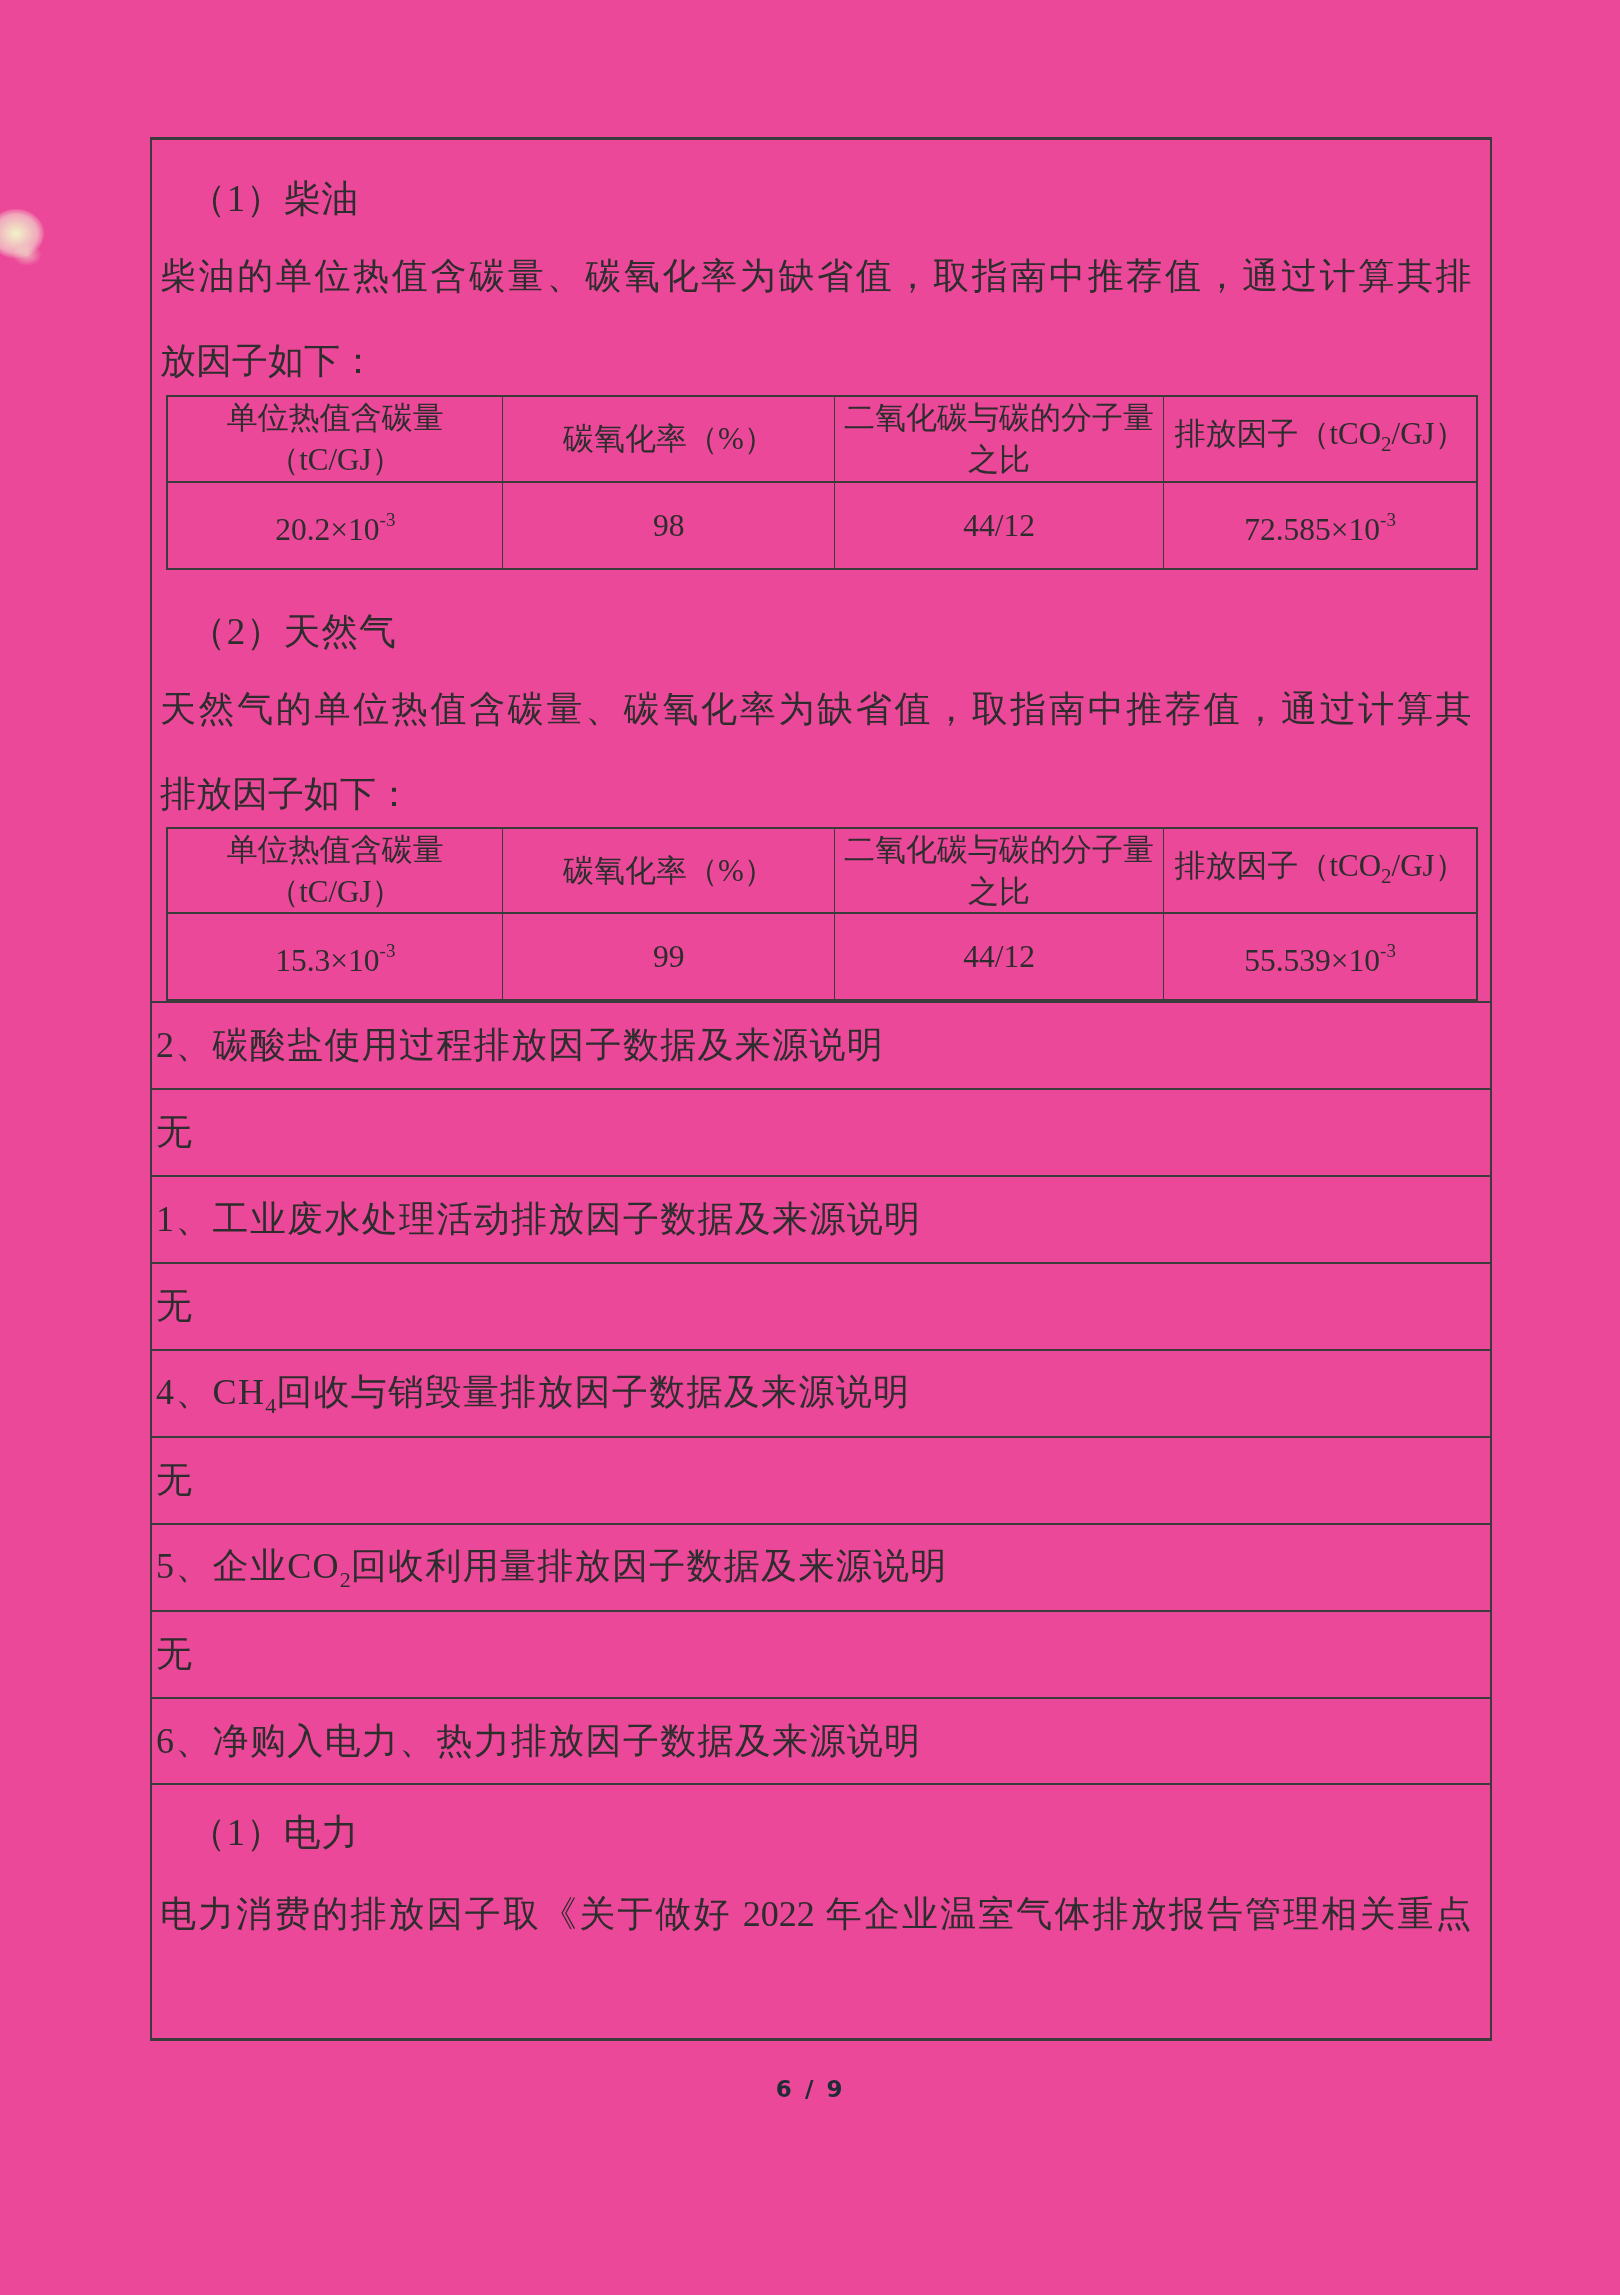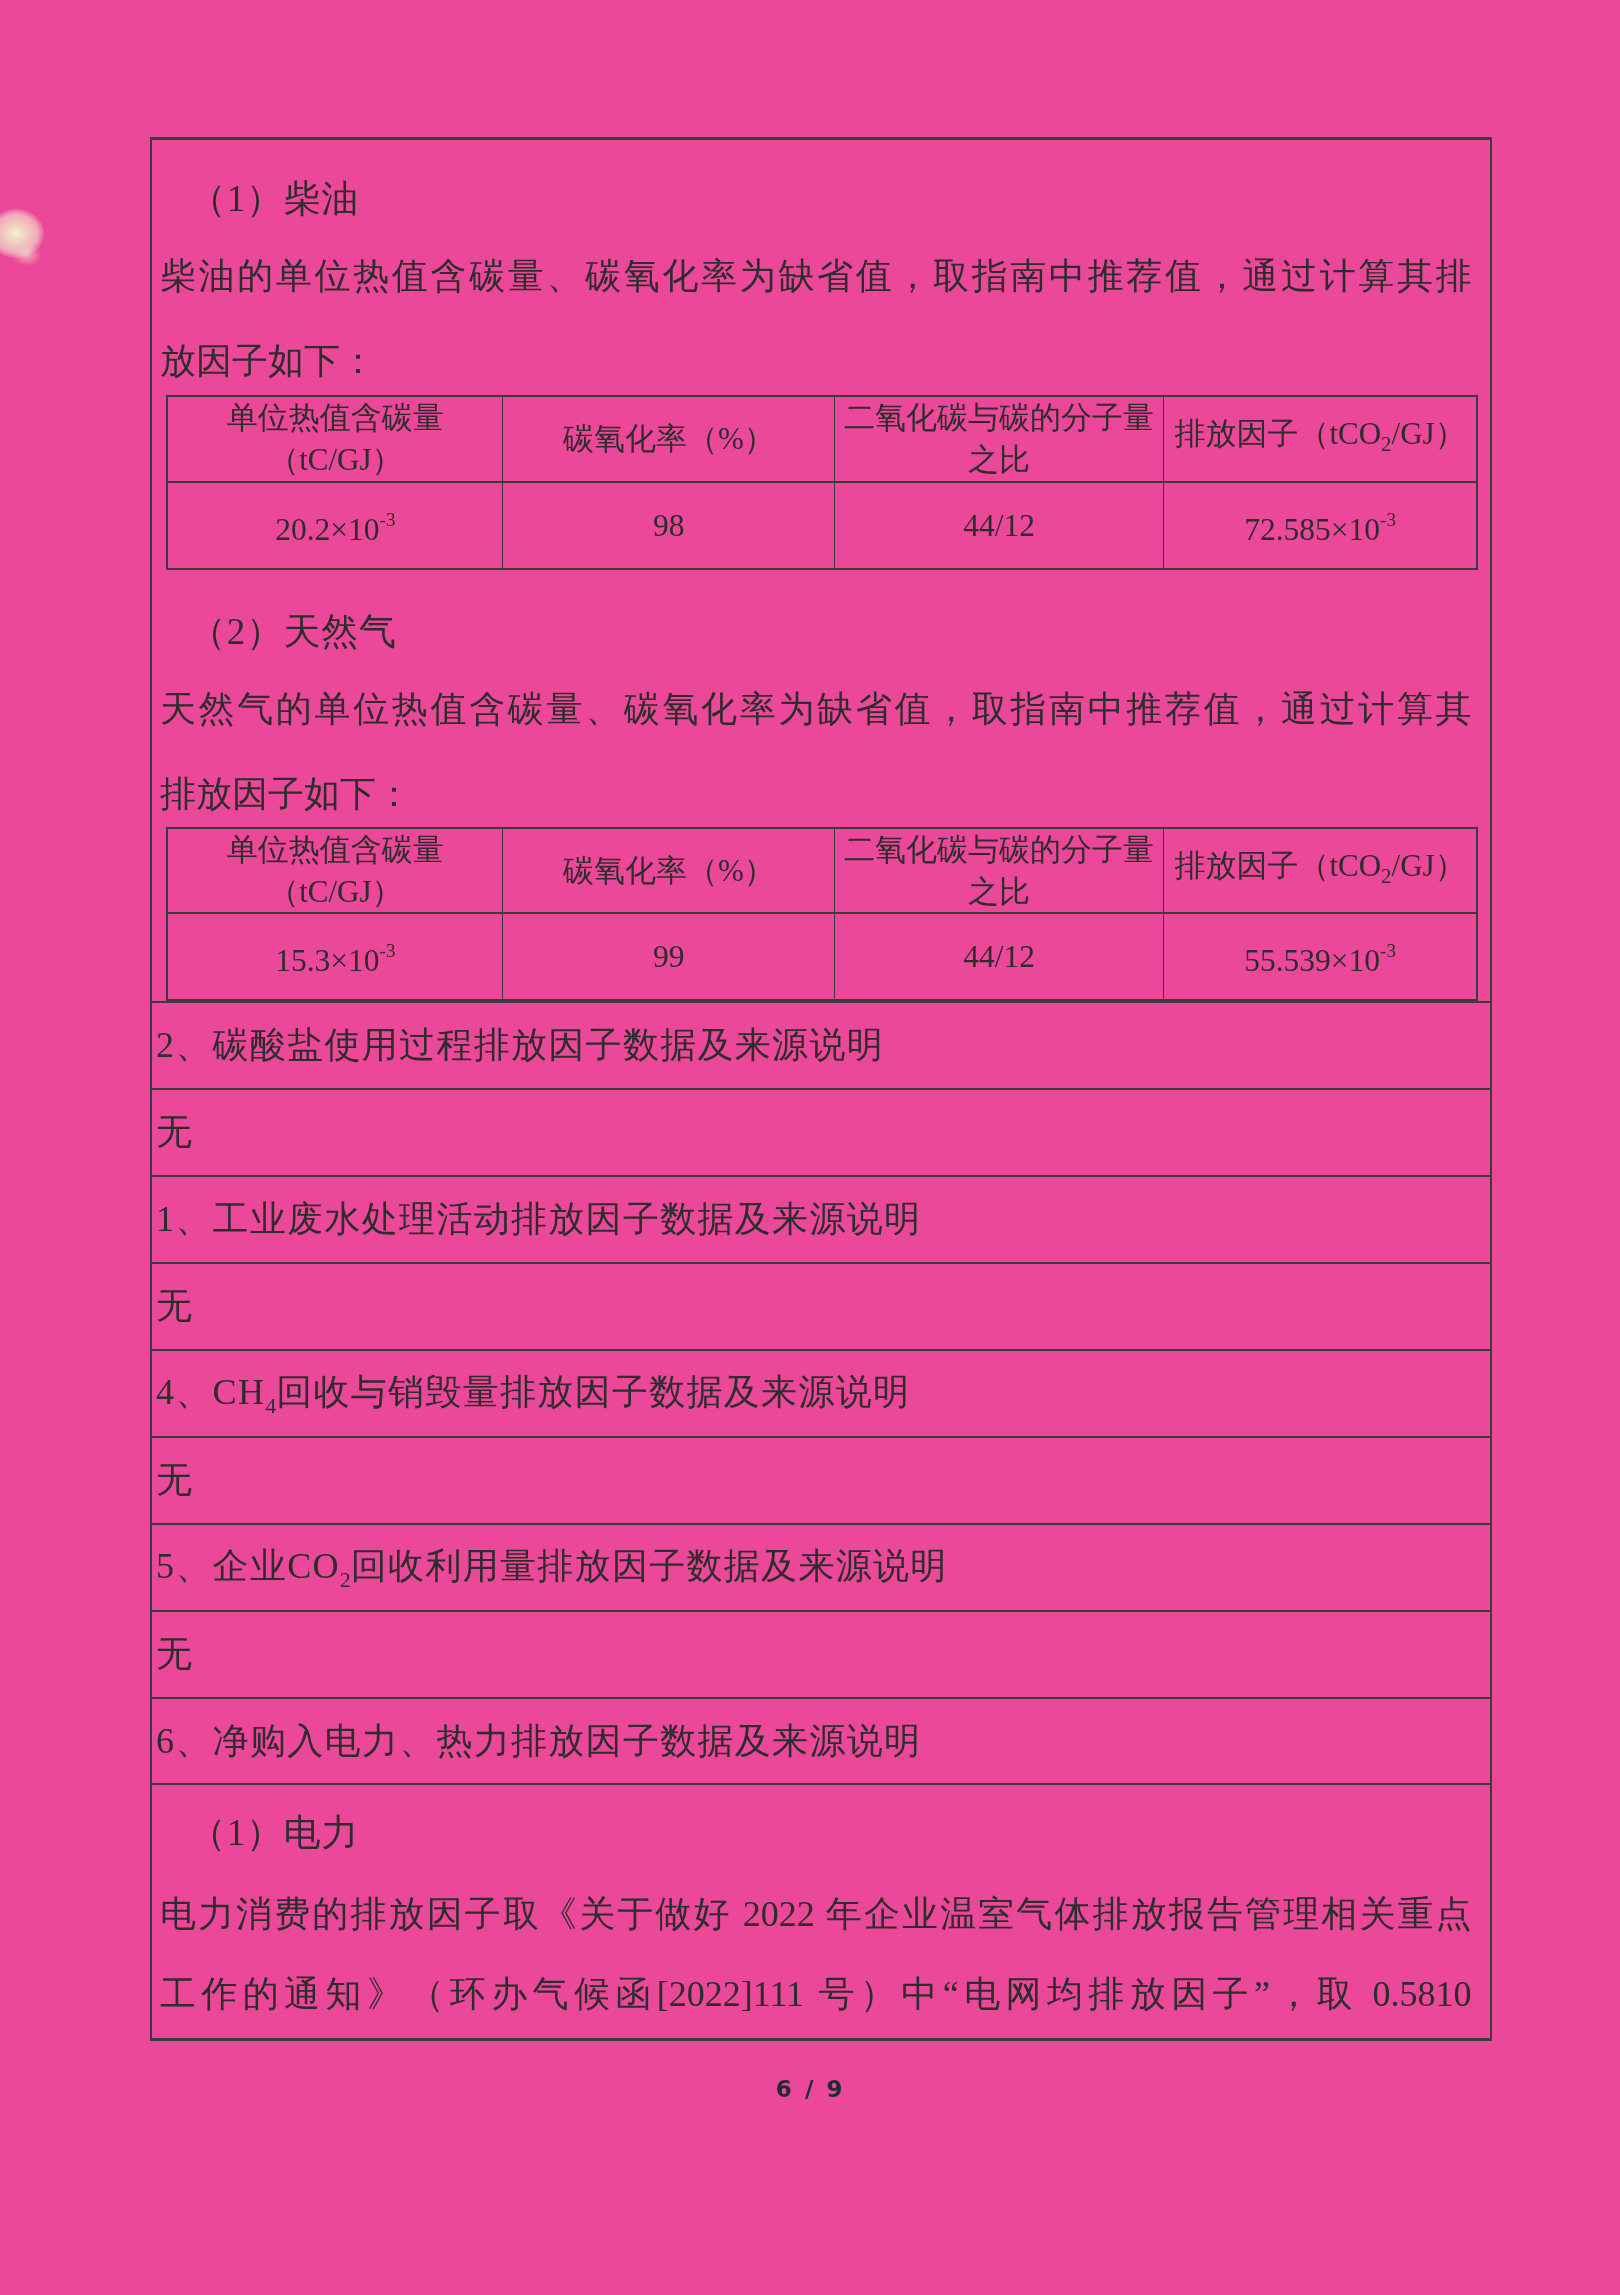--- a/index.html
+++ b/index.html
@@ -176,20 +176,19 @@
       <span>无</span>
     </div>
 
     <div class="orow bt row-title" style="height:86px;">
       <span>6、净购入电力、热力排放因子数据及来源说明</span>
     </div>
 
     <div class="orow bt" style="height:253px;">
       <div class="abs heading" style="top:23px;left:37px;right:auto;text-align:center;">（1）电力</div>
       <div class="abs para" style="top:106px;">电力消费的排放因子取《关于做好 2022 年企业温室气体排放报告管理相关重点</div>
-      <div class="abs para" style="top:186px;">工作的通知》（环办气候函[2022]111 号）中“电网均排放因子”，取 0.5810</div>
     </div>
 
   </div>
 
   <div class="footer">6 / 9</div>
 </div>
 
 
 </body></html>

